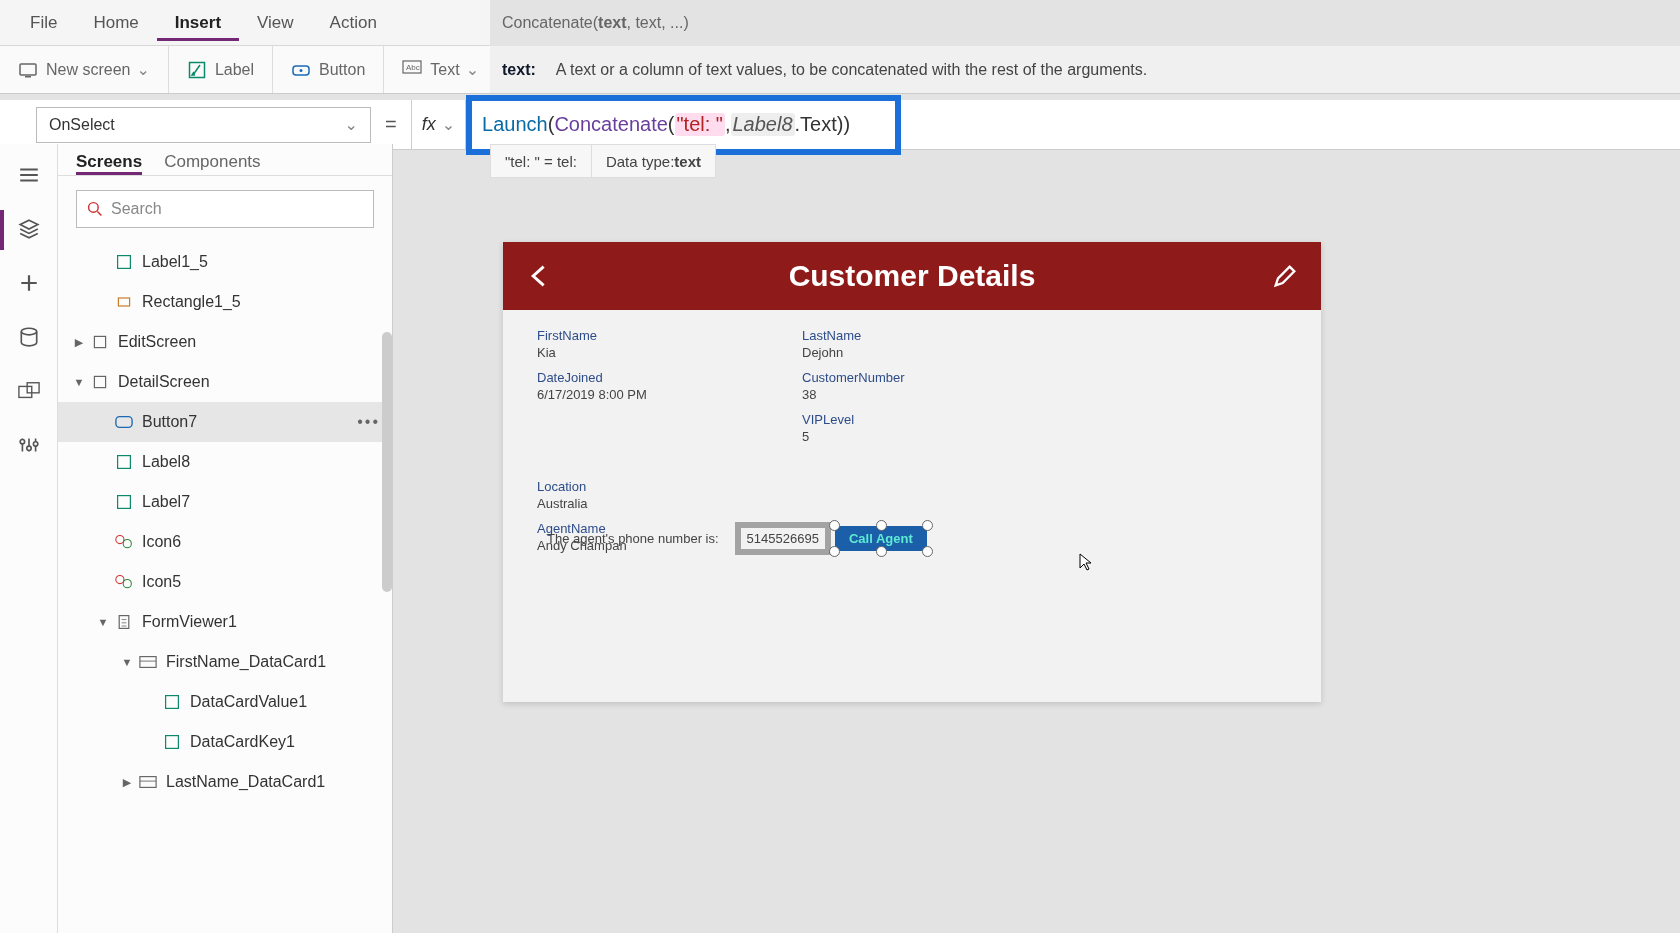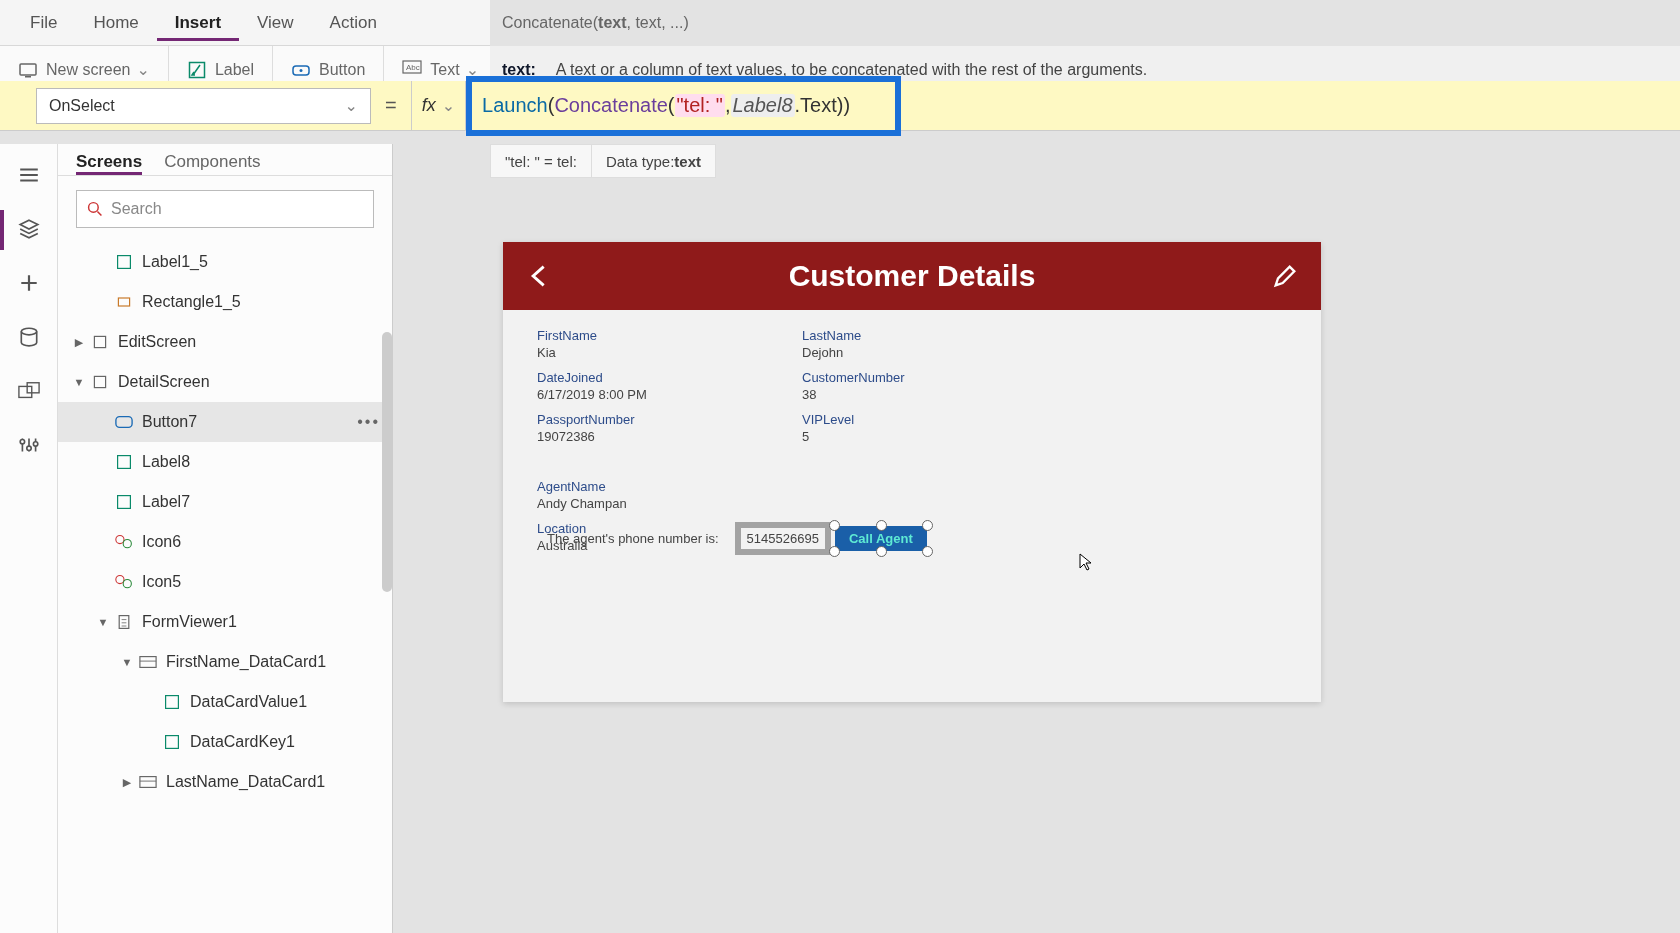--- a/index.html
+++ b/index.html
@@ -15,21 +15,21 @@
   .ribbon .group { display: flex; align-items: center; padding: 0 18px; height: 100%; border-right: 1px solid #ddd; color: #666; font-size: 16px; }
   .ribbon .ricon { width: 20px; height: 20px; margin-right: 8px; display:flex; align-items:flex-start; justify-content:center; }
   .ribbon .chev { margin-left:6px; color:#888; }
   
   
   .sigbar { position:absolute; left:490px; top:0; right:0; height:46px; background:#e3e3e3; display:flex; align-items:center; padding: 0 12px; font-size:16px; color:#666; }
   .descbar { position:absolute; left:490px; top:46px; right:0; height:48px; background:#f0f0f0; display:flex; align-items:center; padding: 0 12px; font-size:16px; color:#444; border-bottom:1px solid #ccc; }
   .descbar b { color:#0f172a; margin-right:20px; }
   
   
-  .formularow { position:absolute; left:0; top:81px; right:0; height:50px; background:#fef9c3; display:flex; align-items:center; border-bottom:1px solid #ccc; }
+  .formularow { position:absolute; left:0; top:100px; right:0; height:50px; background:#ffffff; display:flex; align-items:center; border-bottom:1px solid #ccc; }
   .prop-dd { margin-left: 36px; width: 335px; height: 36px; border:1px solid #bbb; display:flex; align-items:center; padding: 0 12px; font-size:16px; color:#333; background:#fff; justify-content:space-between; }
   .eq { margin: 0 14px; font-size:20px; color:#555; }
   .fx { font-style: italic; font-size:18px; color:#333; margin-right:6px; }
   .fxwrap { display:flex; align-items:center; border-left:1px solid #ccc; padding: 0 10px; height:100%; }
   .formula-input { flex:1; height:50px; display:flex; align-items:center; font-family: Consolas, monospace; font-size:20px; padding:0 16px; border-left:1px solid #ccc; position:relative; }
   .formula-highlight { position:absolute; left:0; top:-5px; width:435px; height:60px; border:6px solid #1a70d8; pointer-events:none; }
   .fn-name { color:#0a6aa5; }
   .fn-inner { color:#6a3e9c; }
   .lit-str { color:#b22222; background:#fde; border-radius:3px; padding:0 2px;}
   .ident { font-style:italic; color:#555; background:#eee; border-radius:3px; padding:0 2px; }
@@ -381,47 +381,43 @@
     <div class="fields">
       <div class="col">
         <div class="fld">
             <div class="flabel">FirstName</div>
             <div class="fval">Kia</div>
           </div>
         <div class="fld">
             <div class="flabel">DateJoined</div>
             <div class="fval">6/17/2019 8:00 PM</div>
           </div>
-        <div class="fld">
-            <div class="flabel">PassportNumber</div>
-            <div class="fval">19072386</div>
-          </div>
       </div>
       <div class="col">
         <div class="fld">
             <div class="flabel">LastName</div>
             <div class="fval">Dejohn</div>
           </div>
         <div class="fld">
             <div class="flabel">CustomerNumber</div>
             <div class="fval">38</div>
           </div>
         <div class="fld">
             <div class="flabel">VIPLevel</div>
             <div class="fval">5</div>
           </div>
       </div>
       <div class="col">
         <div class="fld">
+            <div class="flabel">Location</div>
+            <div class="fval">Australia</div>
+          </div>
+        <div class="fld">
             <div class="flabel">AgentName</div>
             <div class="fval">Andy Champan</div>
-          </div>
-        <div class="fld">
-            <div class="flabel">Location</div>
-            <div class="fval">Australia</div>
           </div>
       </div>
     </div>
     <div class="agentrow">
       <span>The agent's phone number is:</span>
       <span class="phonebox">5145526695</span>
       <span class="callbtn">
         <span>Call Agent</span>
         <span class="selhandle" style="left:-6px;top:-6px"></span>
         <span class="selhandle" style="right:-6px;top:-6px"></span>

